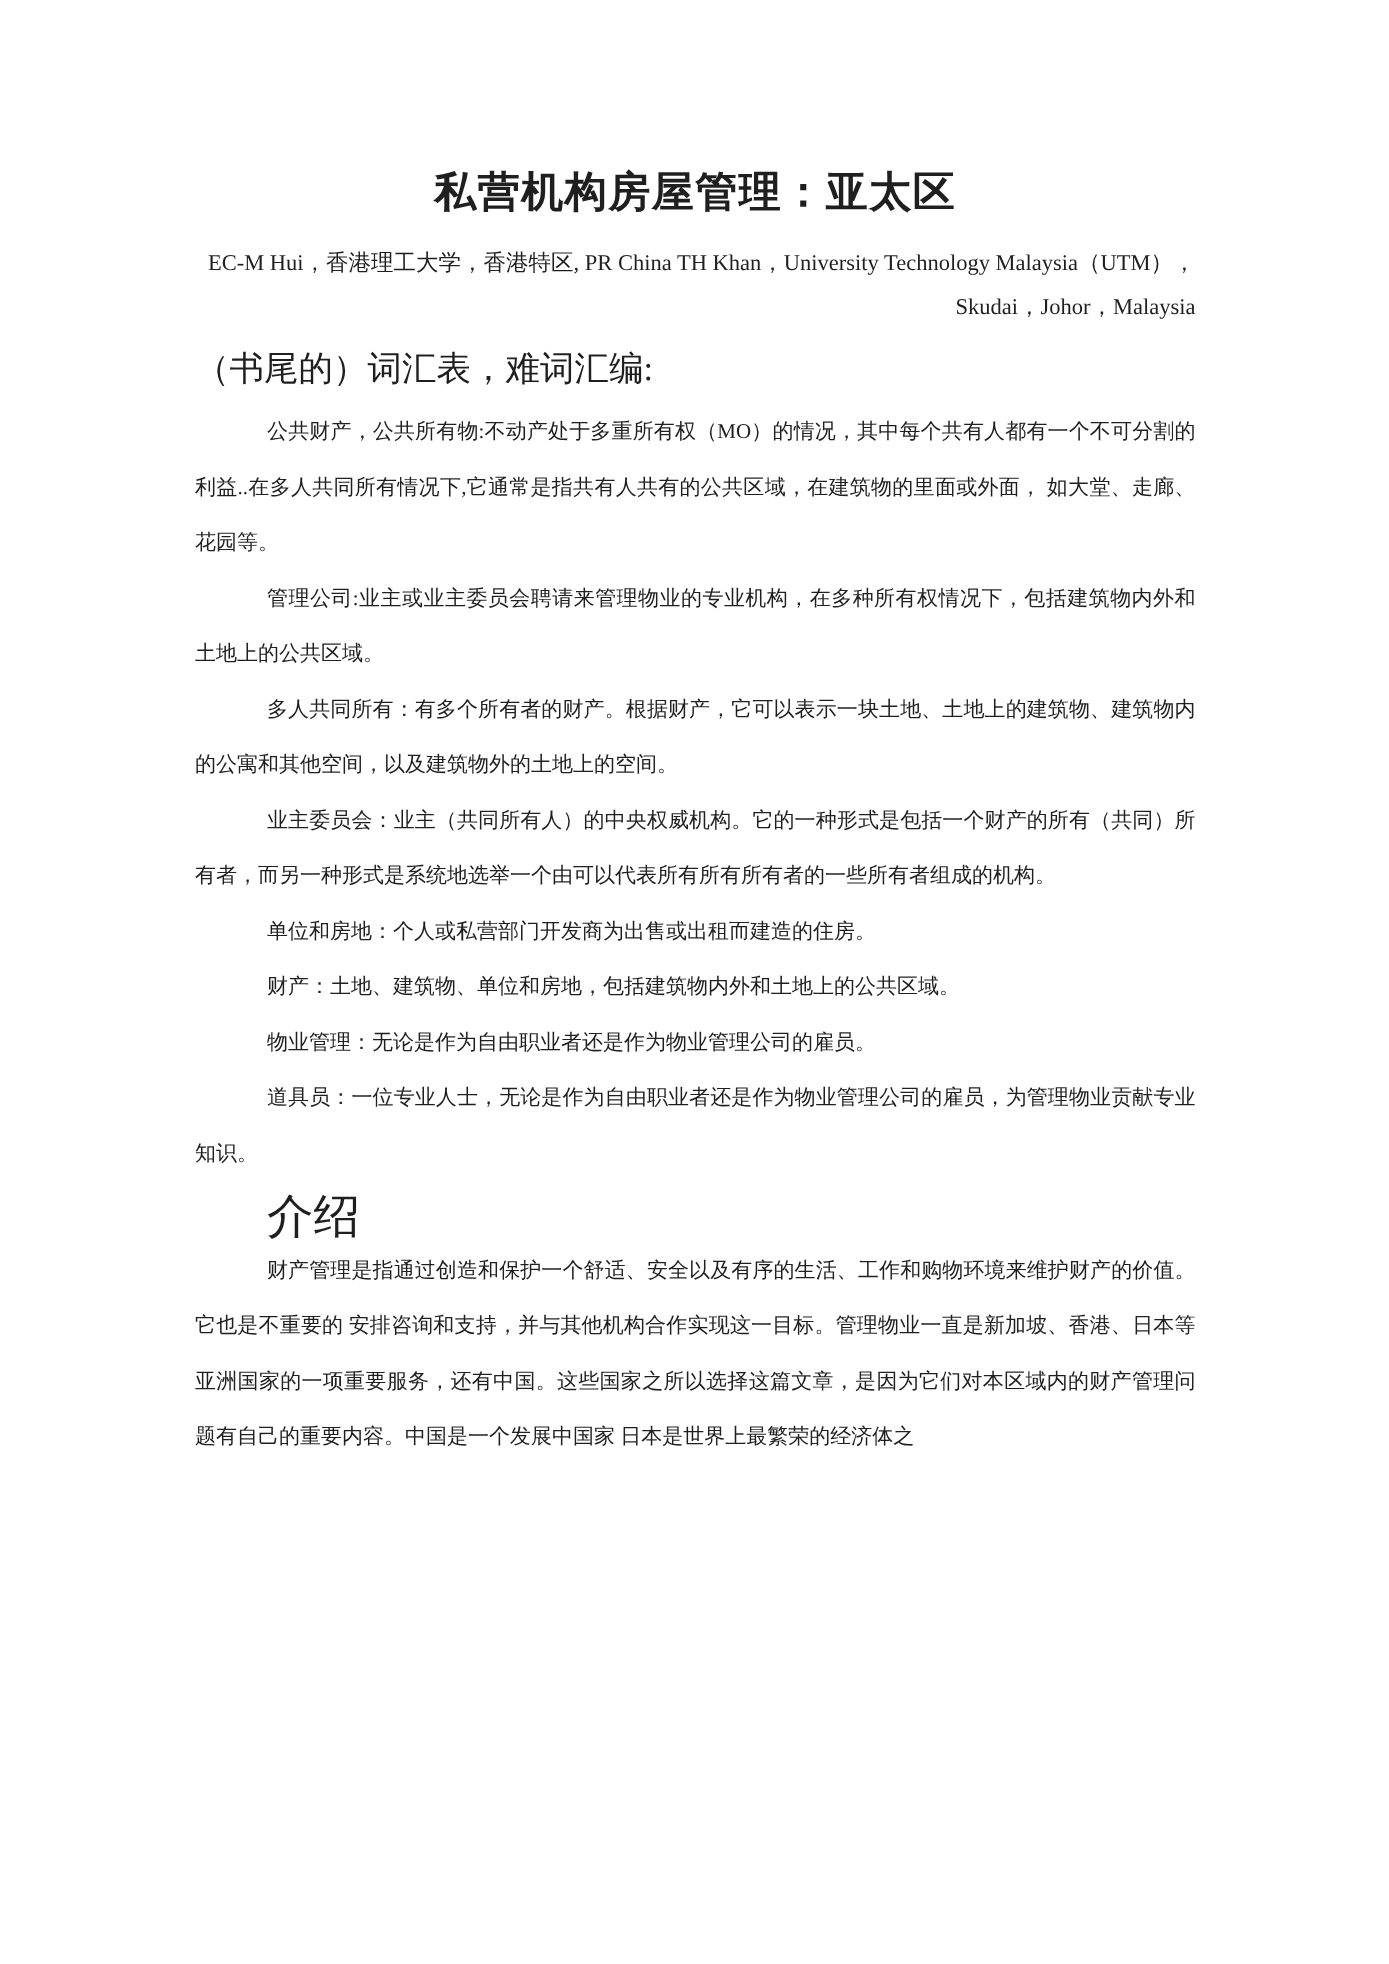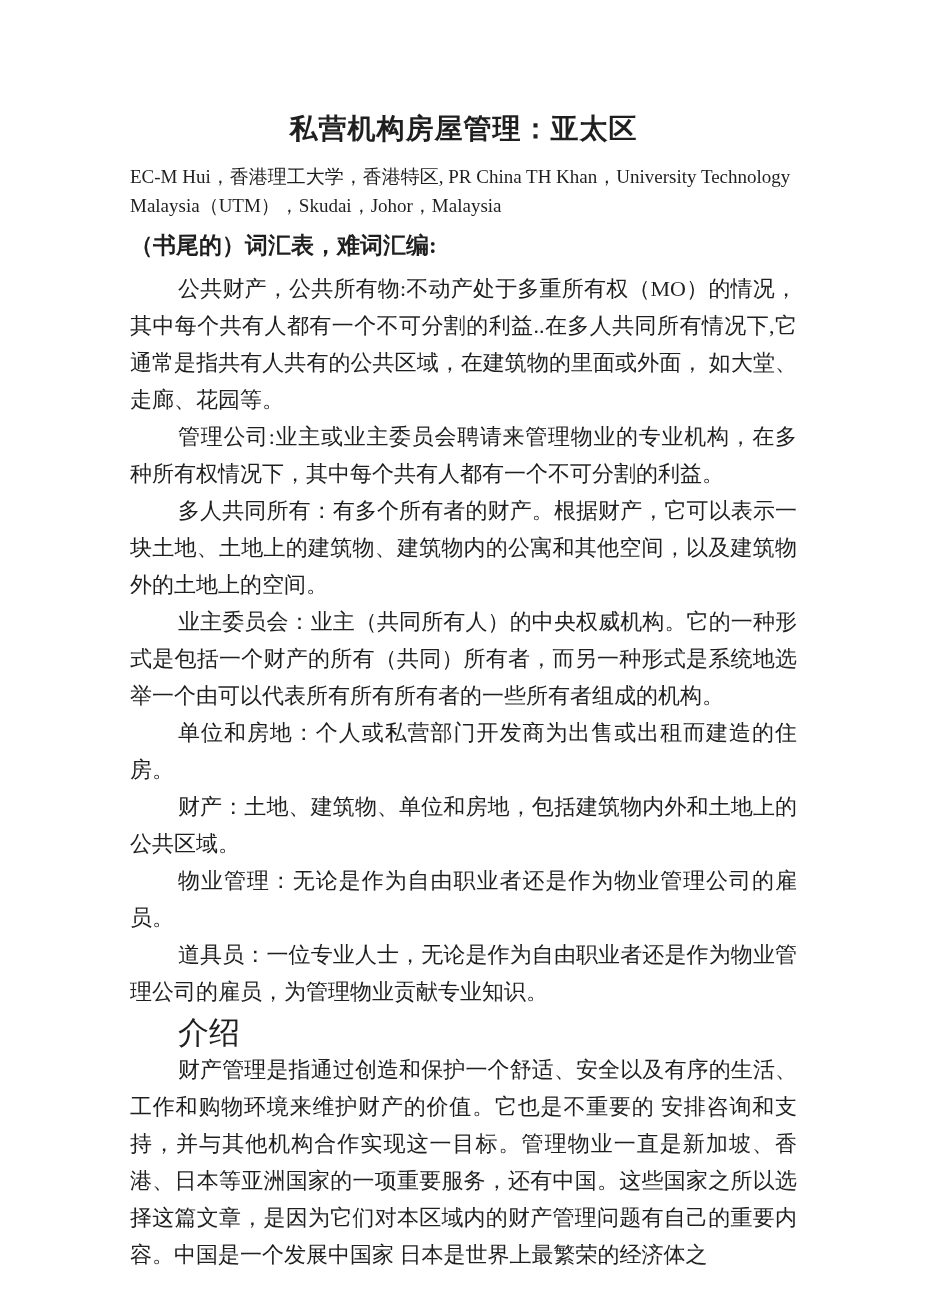--- a/index.html
+++ b/index.html
@@ -25,34 +25,34 @@
   .doc-title {
     margin: 0;
     font-size: 28px;
     line-height: 34px;
     font-weight: 600;
     text-align: center;
     letter-spacing: 1px;
   }
   .authors {
     margin: 16px 0 0 0;
-    font-size: 19px;
+    font-size: 15px;
     line-height: 29px;
-    text-align: left;
+    text-align: right;
     font-weight: 400;
   }
   .glossary-heading {
     margin: 10px 0 0 0;
     font-size: 23px;
     line-height: 32px;
-    font-weight: 700;
+    font-weight: 400;
   }
   .body-para {
     margin: 0;
-    font-size: 22px;
+    font-size: 14px;
     line-height: 37px;
     text-align: justify;
     text-indent: 48px;
     font-weight: 400;
   }
   .first-body-para {
     margin-top: 8px;
   }
   .intro-heading {
     margin: 4px 0 0 0;
@@ -69,21 +69,21 @@
   <div class="doc">
 
     <h1 class="doc-title">私营机构房屋管理：亚太区</h1>
 
     <p class="authors">EC-M Hui，香港理工大学，香港特区, PR China TH Khan，University Technology Malaysia（UTM），Skudai，Johor，Malaysia</p>
 
     <h2 class="glossary-heading">（书尾的）词汇表，难词汇编:</h2>
 
     <p class="body-para first-body-para">公共财产，公共所有物:不动产处于多重所有权（MO）的情况，其中每个共有人都有一个不可分割的利益..在多人共同所有情况下,它通常是指共有人共有的公共区域，在建筑物的里面或外面， 如大堂、走廊、花园等。</p>
 
-    <p class="body-para">管理公司:业主或业主委员会聘请来管理物业的专业机构，在多种所有权情况下，其中每个共有人都有一个不可分割的利益。</p>
+    <p class="body-para">管理公司:业主或业主委员会聘请来管理物业的专业机构，在多种所有权情况下，包括建筑物内外和土地上的公共区域。</p>
 
     <p class="body-para">多人共同所有：有多个所有者的财产。根据财产，它可以表示一块土地、土地上的建筑物、建筑物内的公寓和其他空间，以及建筑物外的土地上的空间。</p>
 
 
     <p class="body-para">业主委员会：业主（共同所有人）的中央权威机构。它的一种形式是包括一个财产的所有（共同）所有者，而另一种形式是系统地选举一个由可以代表所有所有所有者的一些所有者组成的机构。</p>
 
     <p class="body-para">单位和房地：个人或私营部门开发商为出售或出租而建造的住房。</p>
 
     <p class="body-para">财产：土地、建筑物、单位和房地，包括建筑物内外和土地上的公共区域。</p>
 

